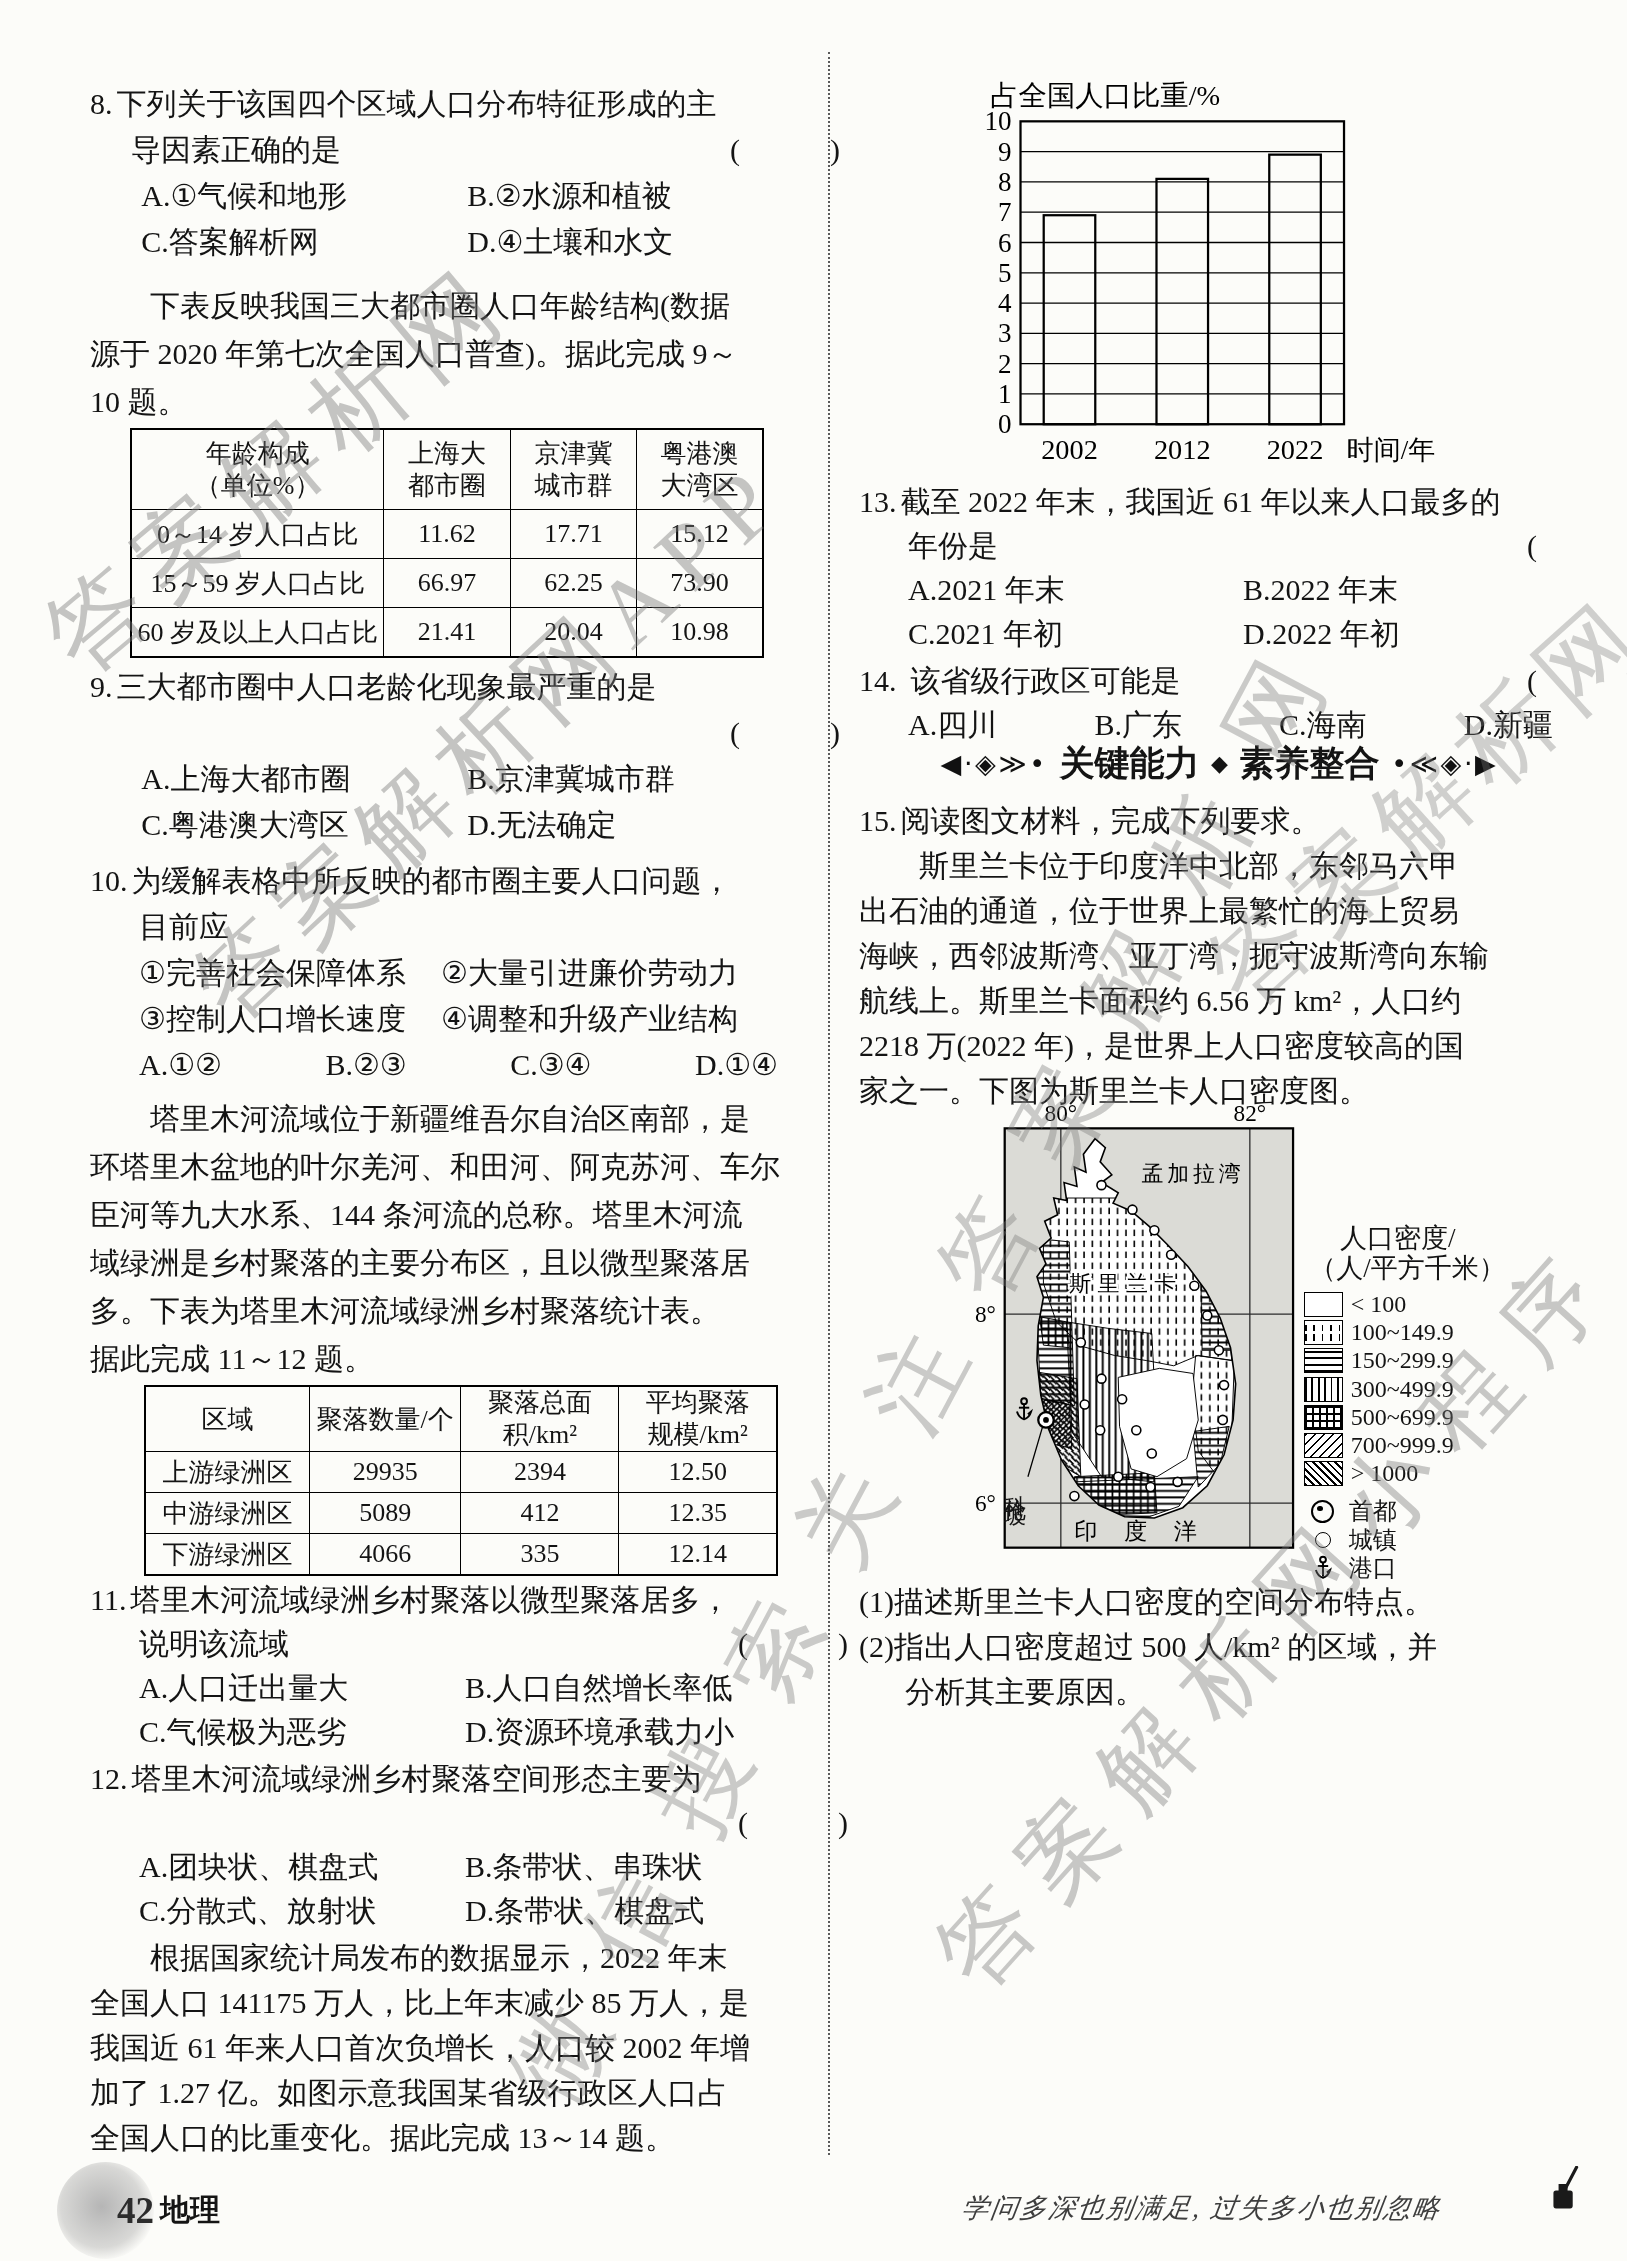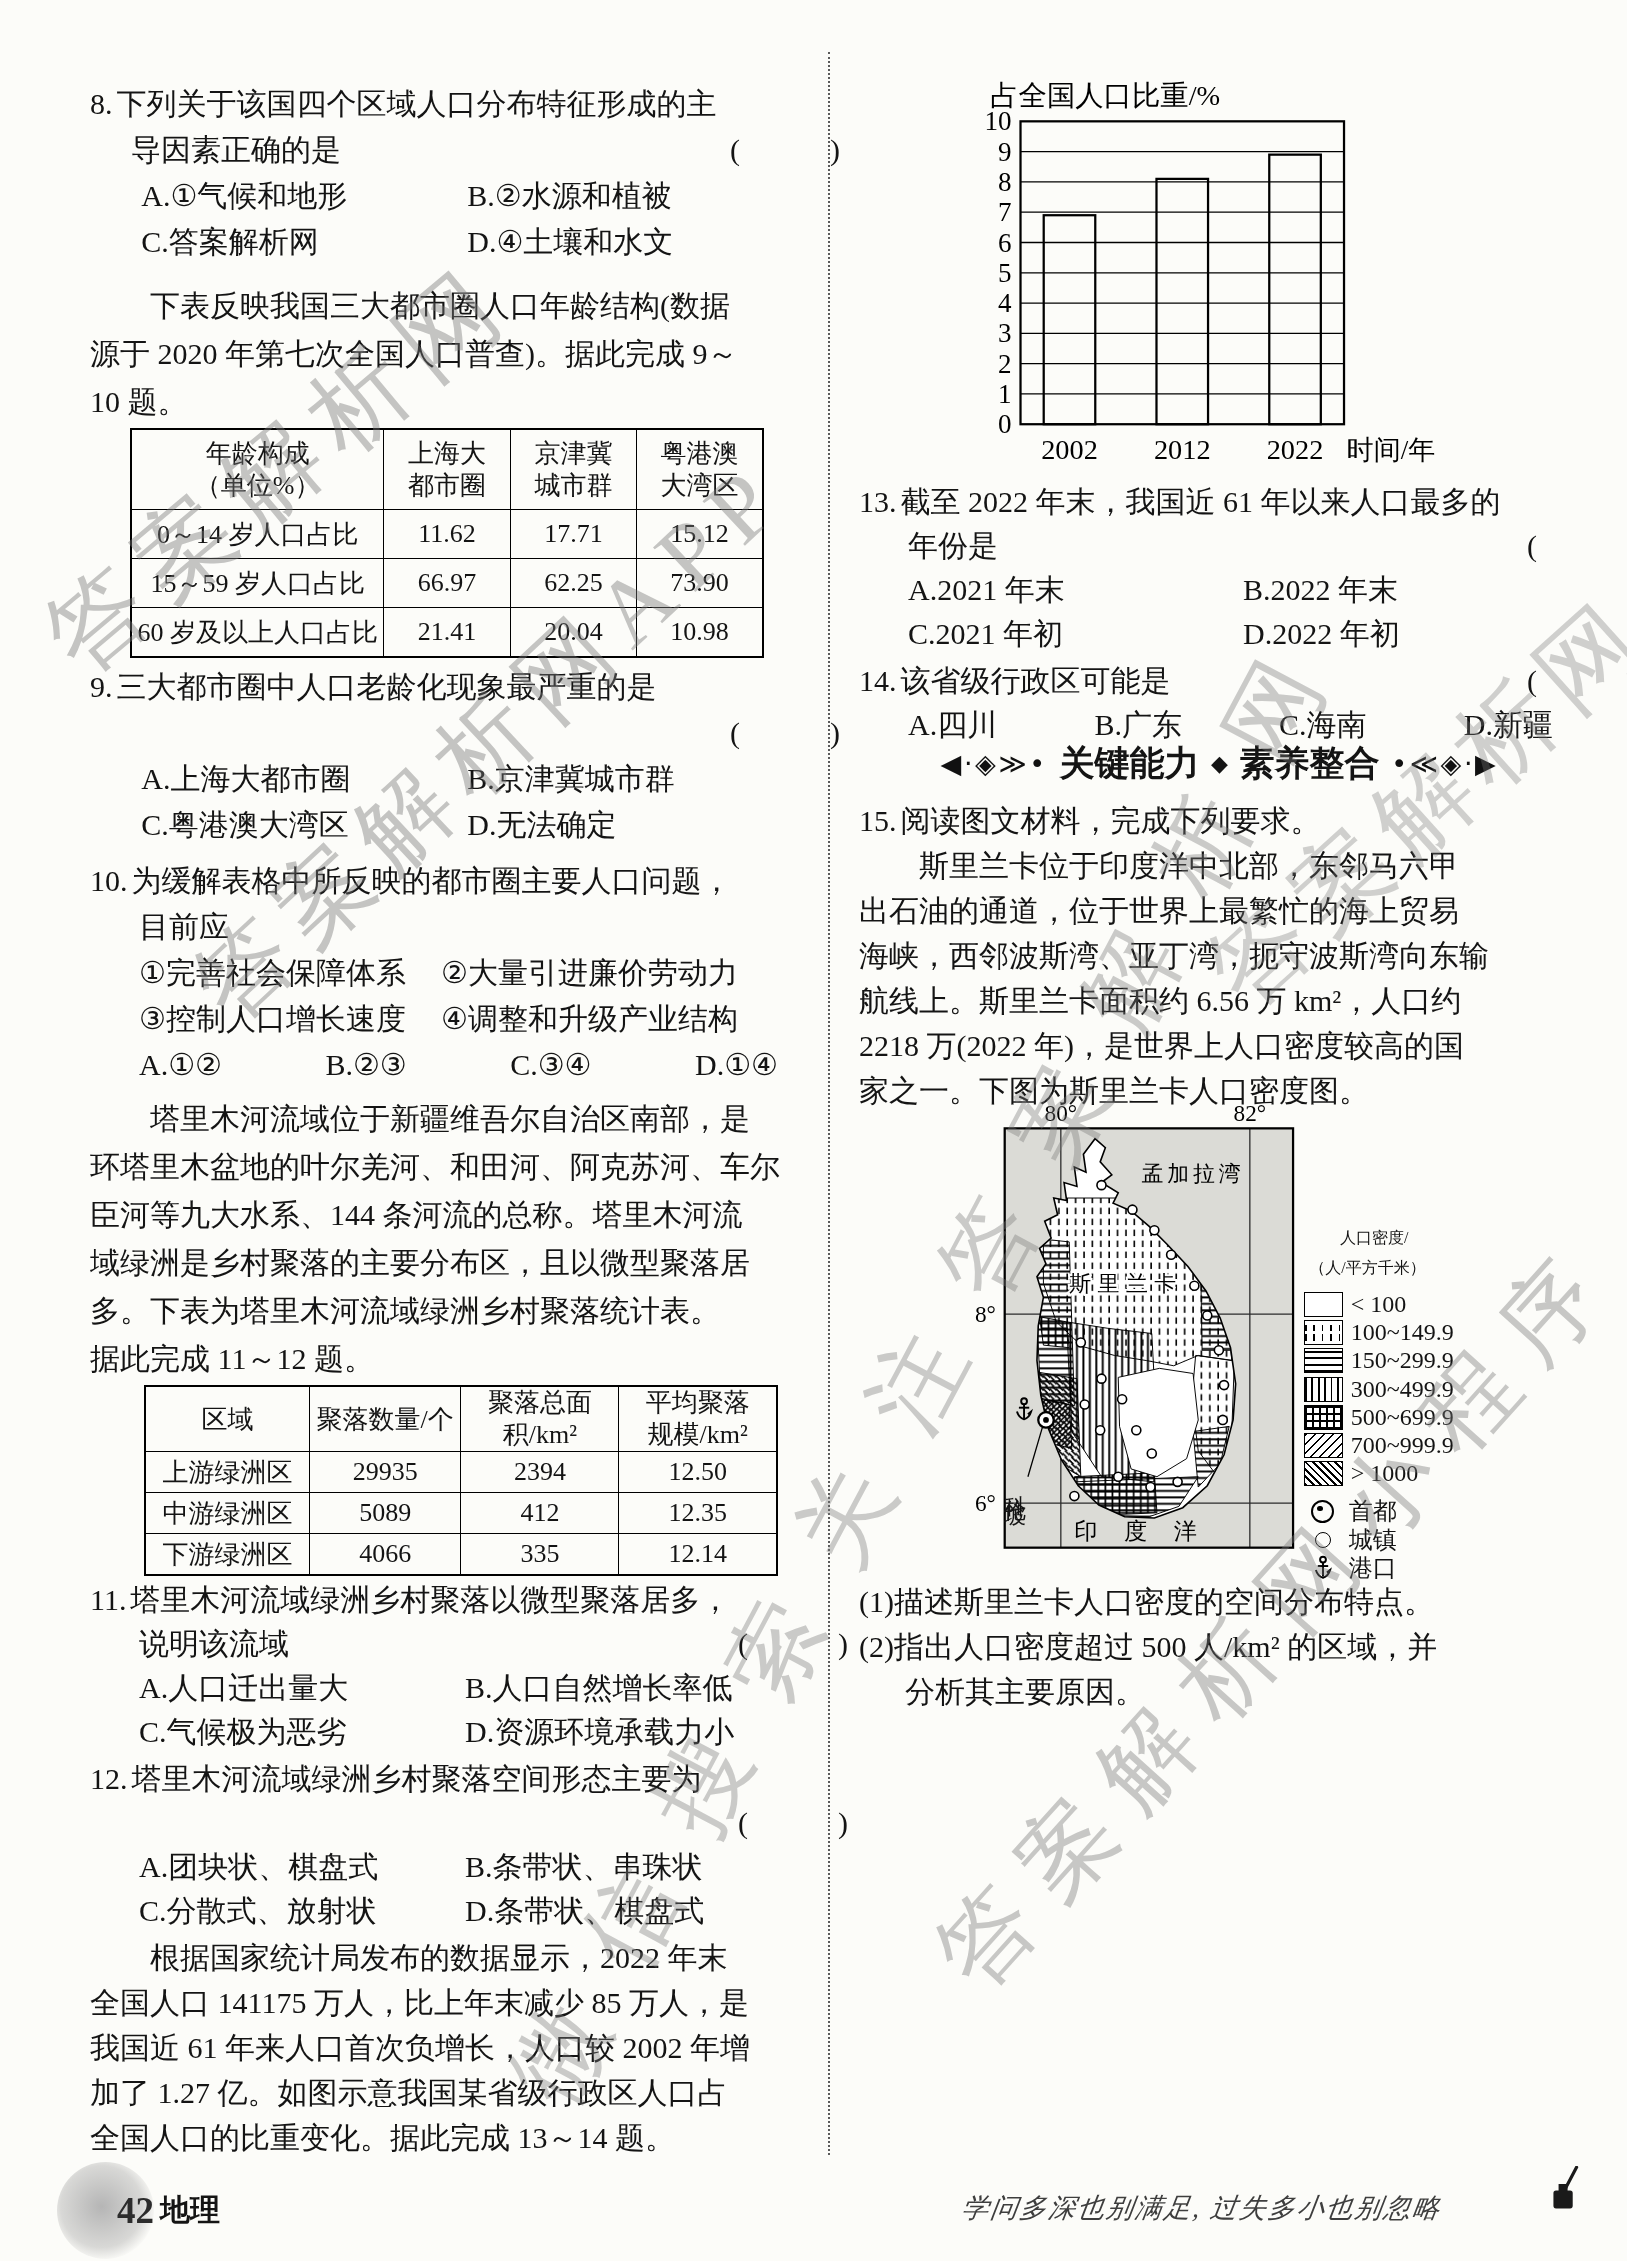--- a/index.html
+++ b/index.html
@@ -8,21 +8,21 @@
         font-family:"Liberation Serif","DejaVu Serif","DejaVu Sans",serif;color:#141414;}
   
   .blk{position:absolute;}
   .lcol{width:709px;font-size:30px;line-height:46px;}
   .rcol{width:729px;font-size:30px;line-height:44px;}
   .para-line{white-space:nowrap;}
   .ind{text-indent:2em;}
   .q{padding-left:41px;}
   .q .first{margin-left:-41px;white-space:nowrap;}
   .qnum{margin-right:3.9px;}
-  .flexline{display:flex;}
+  .flexline{display:flex;gap:10px;}
   .paren{margin-left:auto;white-space:pre;}
   .paren-line{text-align:right;}
   .orow{display:flex;padding-left:10.3px;}
   .orow .oa{width:326px;flex:none;white-space:nowrap;}
   .orow .ob{white-space:nowrap;}
   .row4{display:flex;justify-content:space-between;width:639px;padding-left:0px;}
   
   table.tb{border-collapse:collapse;width:634px;table-layout:fixed;
            font-size:26px;text-align:center;background:#fcfcf9;}
   table.tb td{border:1.6px solid #000;padding:0 3.9px;vertical-align:middle;}
@@ -38,21 +38,21 @@
   .orn{font-family:"DejaVu Sans",sans-serif;font-size:27px;font-weight:normal;letter-spacing:2.6px;color:#111;}
   .sep{font-family:"DejaVu Sans",sans-serif;font-size:22px;}
   
   .chart text{font-family:"Liberation Serif","DejaVu Serif",serif;fill:#000;}
   
   .map-svg text{font-family:"Liberation Serif","DejaVu Serif",serif;fill:#000;}
   .city-label{position:absolute;writing-mode:vertical-rl;text-orientation:upright;
               font-size:22px;letter-spacing:3.9px;line-height:23px;}
   
   .legend{position:absolute;width:297px;font-size:24px;}
-  .leg-title{font-size:16px;line-height:30px;text-align:left;padding-left:36px;white-space:nowrap;}
+  .leg-title{font-size:27px;line-height:30px;text-align:left;padding-left:36px;white-space:nowrap;}
   .leg-row{display:flex;align-items:center;height:27px;margin-top:1.3px;}
   .sw{width:37px;height:23px;border:1.6px solid #000;margin-right:7.7px;flex:none;background-color:#fff;}
   .sw-vdash{background-image:repeating-linear-gradient(0deg,#fff 0 3.2px,rgba(255,255,255,0) 3.2px 9.7px),
             repeating-linear-gradient(90deg,#000 0 1.6px,rgba(0,0,0,0) 1.6px 8.4px);}
   .sw-h{background-image:repeating-linear-gradient(0deg,#000 0 1.9px,rgba(0,0,0,0) 1.9px 6.4px);}
   .sw-v{background-image:repeating-linear-gradient(90deg,#000 0 1.9px,rgba(0,0,0,0) 1.9px 6.4px);}
   .sw-grid{background-image:repeating-linear-gradient(0deg,#000 0 1.9px,rgba(0,0,0,0) 1.9px 7px),
            repeating-linear-gradient(90deg,#000 0 1.9px,rgba(0,0,0,0) 1.9px 7px);}
   .sw-d1{background-image:repeating-linear-gradient(135deg,#000 0 1.9px,rgba(0,0,0,0) 1.9px 6.4px);}
   .sw-d2{background-image:repeating-linear-gradient(45deg,#000 0 1.9px,rgba(0,0,0,0) 1.9px 5.2px);}

